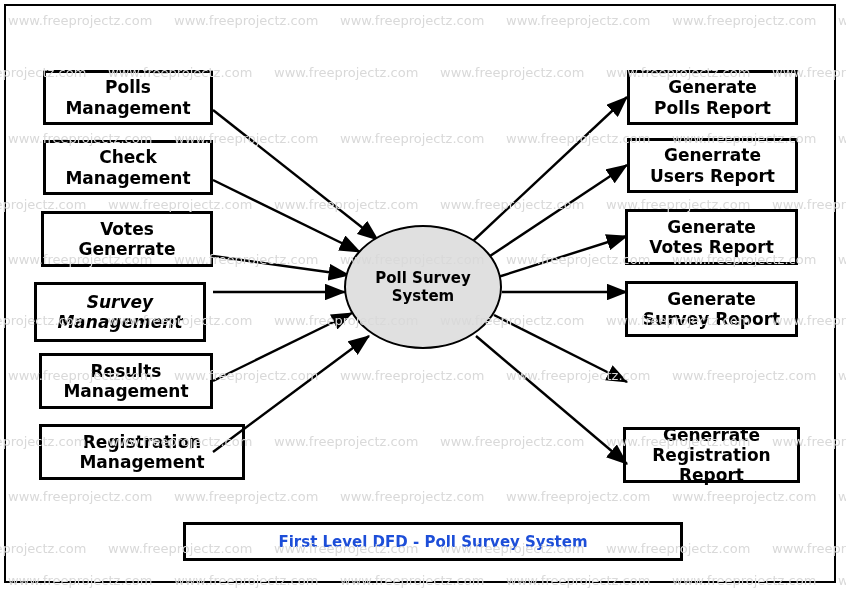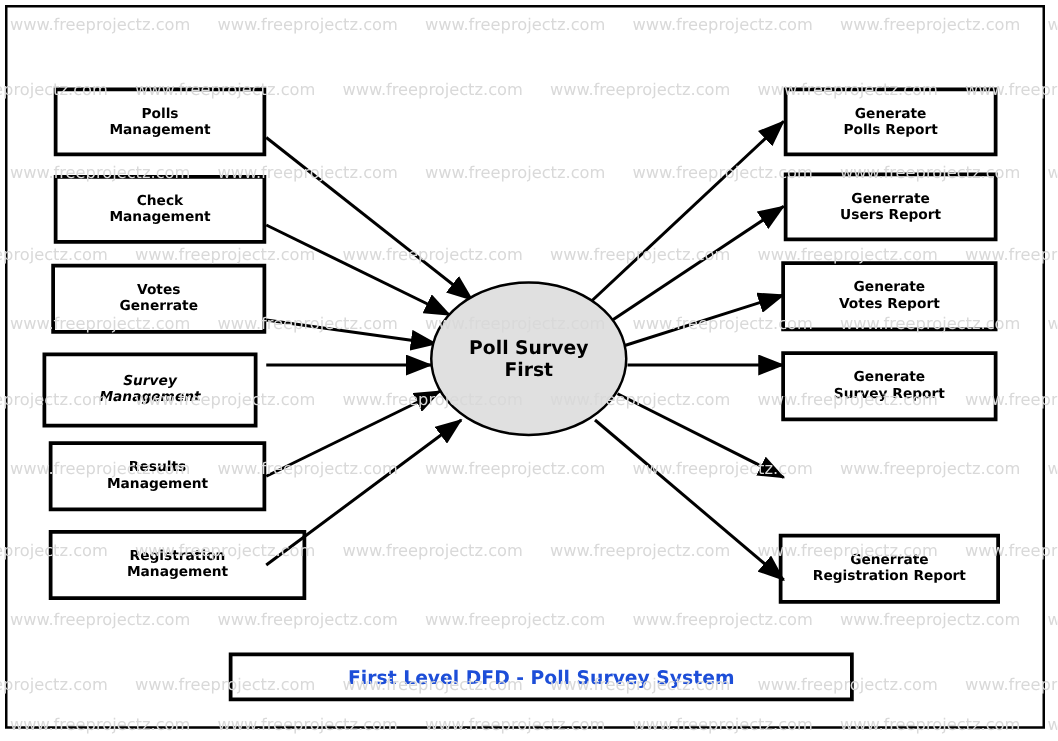--- a/index.html
+++ b/index.html
@@ -63,21 +63,21 @@
     background: transparent;
     box-sizing: border-box;
     display: flex;
     align-items: center;
     justify-content: center;
     text-align: center;
     z-index: 3;
   }
   .ent .lbl {
     font-family: "DejaVu Sans", sans-serif;
-    font-size: 11px;
+    font-size: 17px;
     font-weight: bold;
     color: #000000;
     line-height: 1.18;
     white-space: pre-line;
   }
   
   #process {
     position: absolute;
     left: 344px;
     top: 225px;
@@ -264,20 +264,20 @@
     <span class="lbl">Generate
 Survey Report</span>
   </div>
   <div class="ent" style="left:623px; top:427px; width:177px; height:56px;">
     <span class="lbl">Generrate
 Registration Report</span>
   </div>
 
   <div id="process">
     <span class="lbl">Poll Survey
-First</span>
+System</span>
   </div>
 
   <div id="caption">
     <span class="lbl">First Level DFD - Poll Survey System</span>
   </div>
 
 </div>
 
 </body></html>

